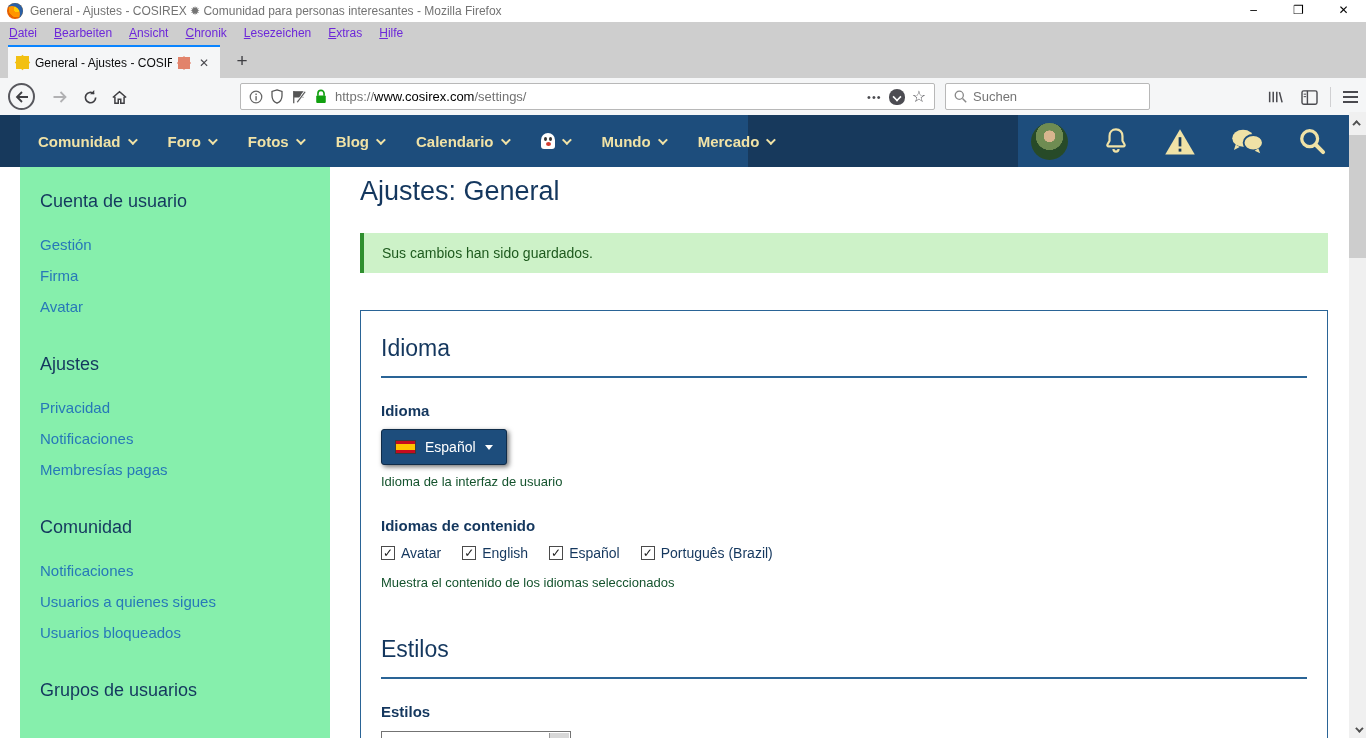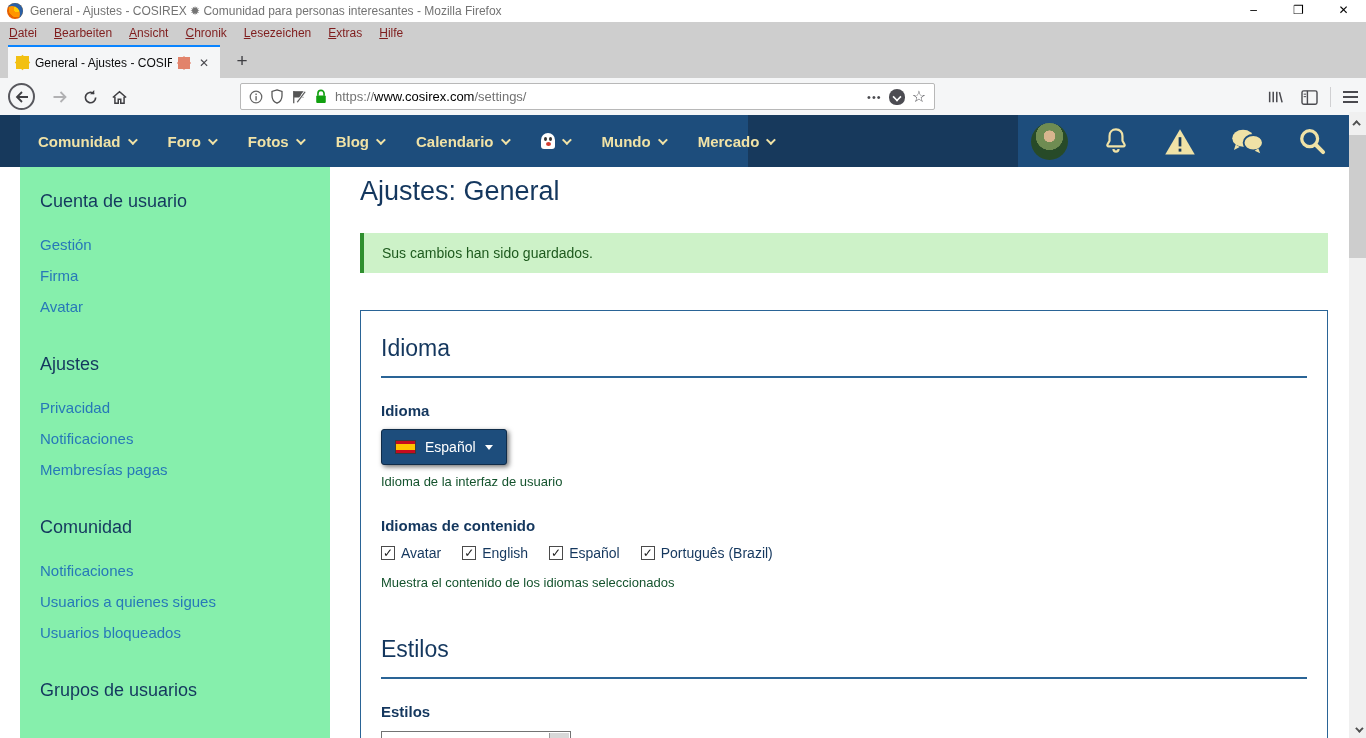--- a/index.html
+++ b/index.html
@@ -10,21 +10,21 @@
   .titlebar { position:absolute; top:0; left:0; right:0; height:22px; background:#fff; }
   .fx-logo { position:absolute; left:7px; top:3px; width:16px; height:16px; border-radius:50%;
              background:radial-gradient(circle at 62% 38%, #ffcb00 0 22%, #ff9500 23% 58%, #e66000 59% 100%);
              box-shadow:inset -3px 3px 0 0 #2a5fa5; }
   .win-title { position:absolute; left:30px; top:0; line-height:22px; font-size:12px; color:#737373; }
   .win-controls { position:absolute; right:0; top:0; height:22px; display:flex; }
   .win-btn { width:45px; text-align:center; line-height:20px; font-size:12px; color:#000; }
 
   .menubar { position:absolute; top:22px; left:0; right:0; height:21px; background:#cecece;
              display:flex; align-items:center; padding-left:9px; gap:17px; }
-  .menu-item { display:inline-block; font-size:12px; color:#7f1d1d; }
+  .menu-item { display:inline-block; font-size:12px; color:#6d28d9; }
   .menu-item::first-letter { text-decoration:underline; }
 
   .tabbar { position:absolute; top:43px; left:0; right:0; height:35px; background:#cecece; }
   .tab { position:absolute; left:8px; top:2px; bottom:0; width:212px; background:#f5f6f7;
          border-top:2px solid #0a84ff; display:flex; align-items:center; padding:0 8px; gap:6px; }
   .tab-title { font-size:12px; color:#0c0c0d; white-space:nowrap; overflow:hidden; flex:1; }
   .tab-close { font-size:12px; color:#4a4a4f; padding:0 3px; }
   .newtab { position:absolute; left:228px; top:4px; width:28px; height:28px; text-align:center;
             line-height:27px; font-size:19px; color:#3f3f43; }
   .starburst { position:relative; width:13px; height:13px; flex:0 0 13px; }
@@ -195,20 +195,27 @@
     <svg width="14" height="15" viewBox="0 0 20 22">
         <path d="M5.5 10V6.5a4.5 4.5 0 0 1 9 0V10" fill="none" stroke="#12a010" stroke-width="2.4"></path>
         <rect x="3" y="9.5" width="14" height="11" rx="1.5" fill="#12a010"></rect>
       </svg>
     <span class="url-text"><span>https://</span><span class="url-host">www.cosirex.com</span><span>/settings/</span></span>
     <span class="dots3">•••</span>
     <span class="pocket"></span>
     <span class="star-glyph">☆</span>
   </div>
 
+  <div class="searchbox">
+    <svg width="13" height="13" viewBox="0 0 16 16">
+        <circle cx="6.5" cy="6.5" r="5" fill="none" stroke="#888" stroke-width="1.6"></circle>
+        <line x1="10.5" y1="10.5" x2="15" y2="15" stroke="#888" stroke-width="1.8"></line>
+      </svg>
+    <input type="text" placeholder="Suchen" style="">
+  </div>
 
   <span class="tool-ic" style="left:1262px;">
     <svg width="16" height="16" viewBox="0 0 18 18">
         <path d="M3 3v12M7 3v12M11 3v12M14 3.5l3 11.5" stroke="#4a4a4f" stroke-width="1.7" fill="none"></path>
       </svg>
   </span>
   <span class="tool-ic" style="left:1296px;">
     <svg width="17" height="15" viewBox="0 0 20 18">
         <rect x="1" y="1" width="18" height="16" rx="2" fill="none" stroke="#4a4a4f" stroke-width="1.7"></rect>
         <line x1="7.5" y1="1" x2="7.5" y2="17" stroke="#4a4a4f" stroke-width="1.7"></line>

